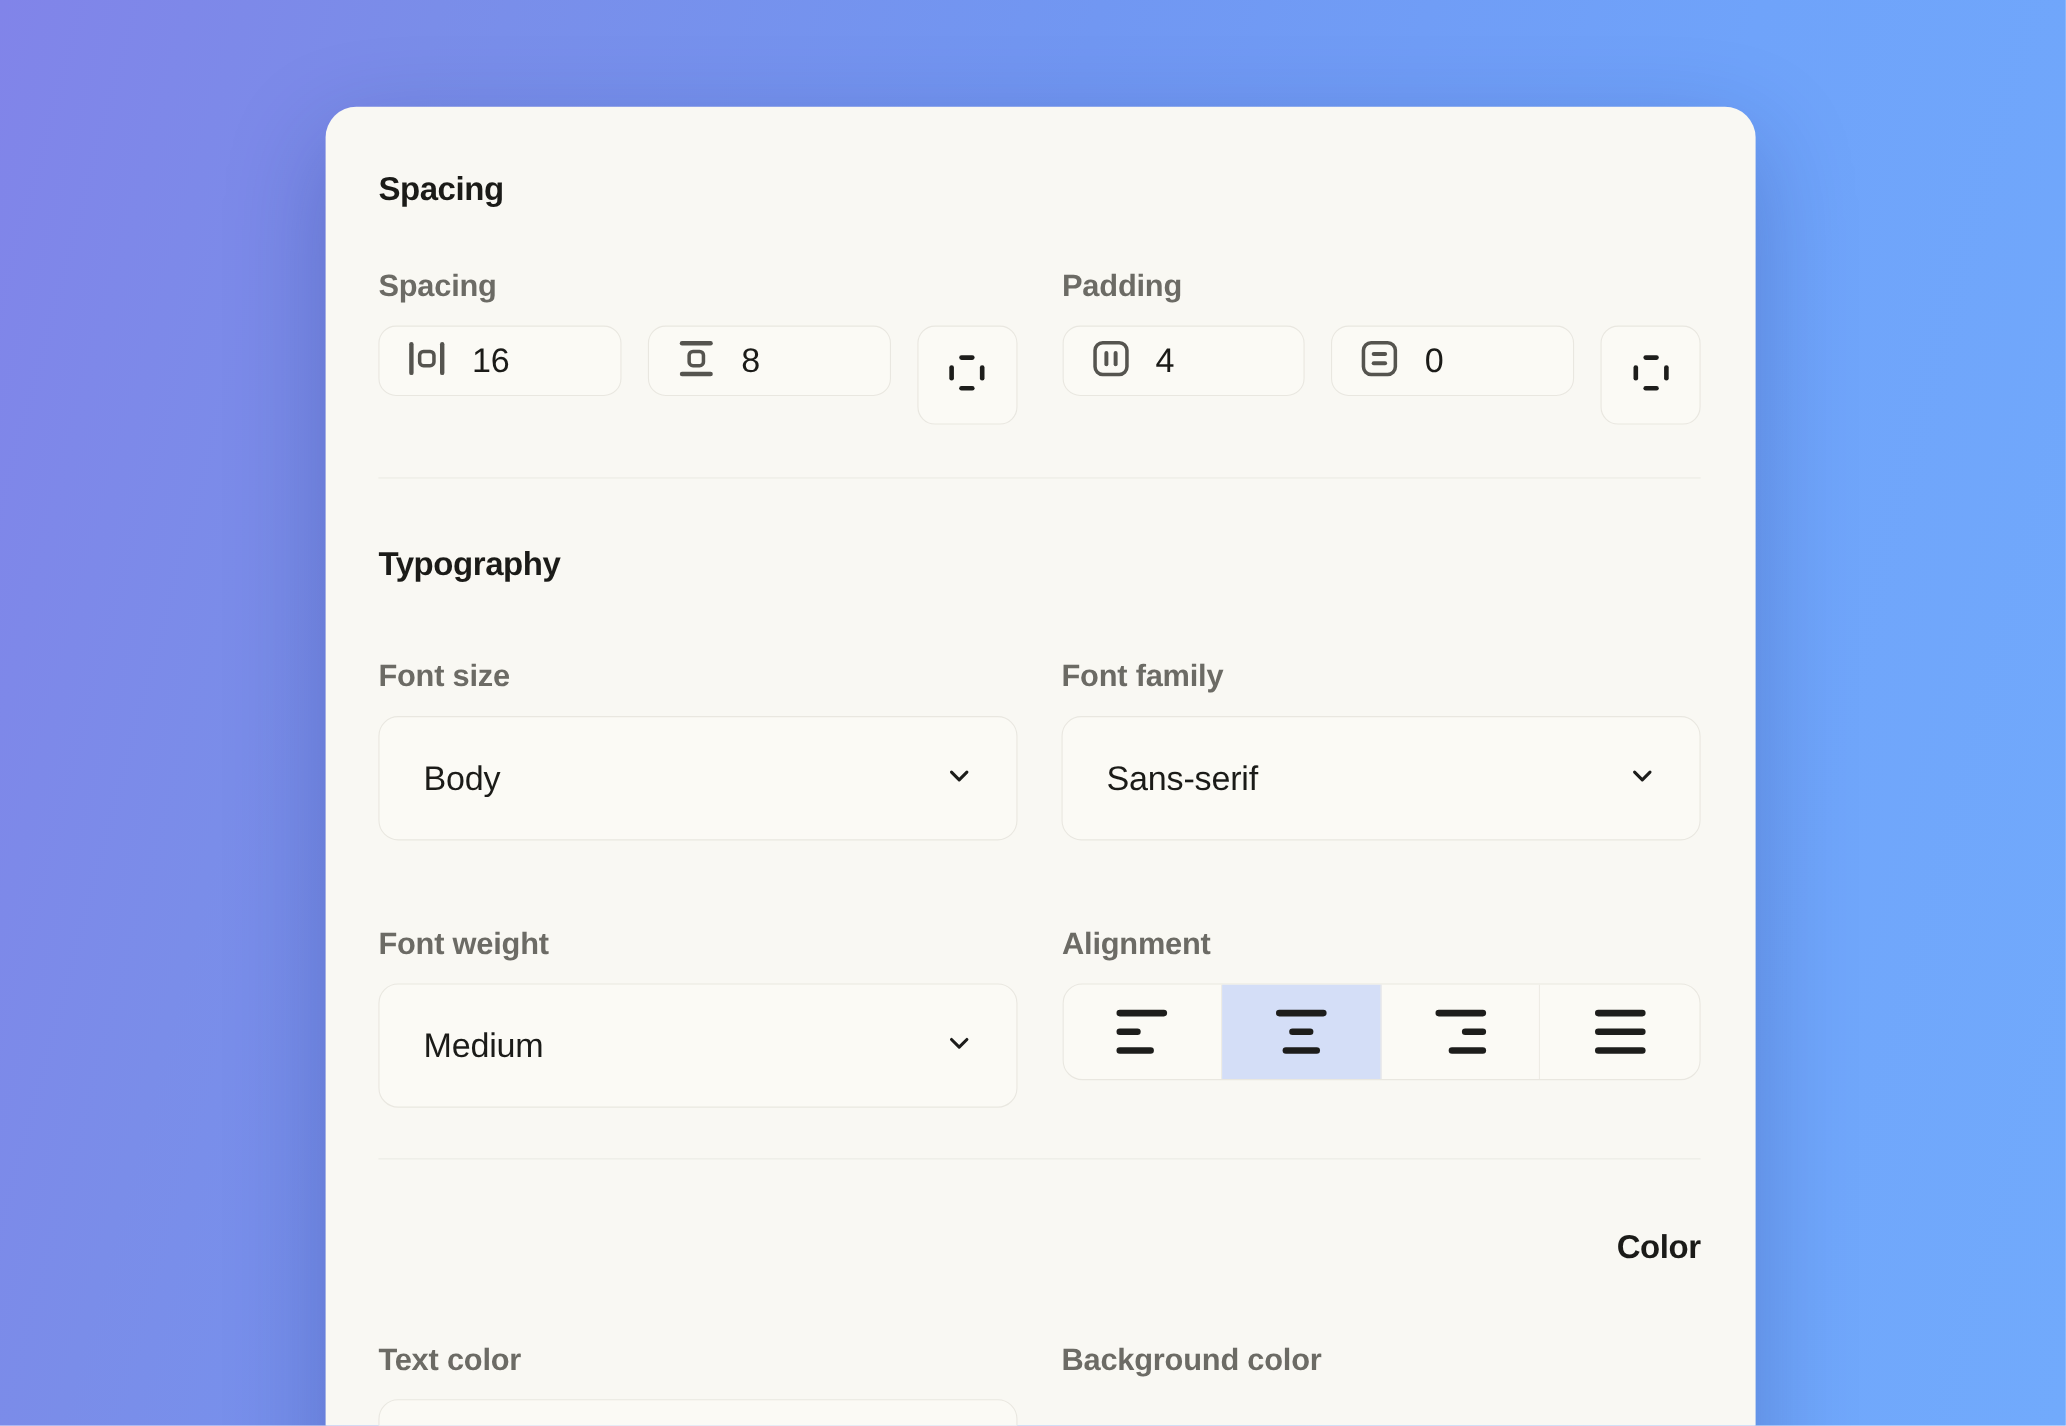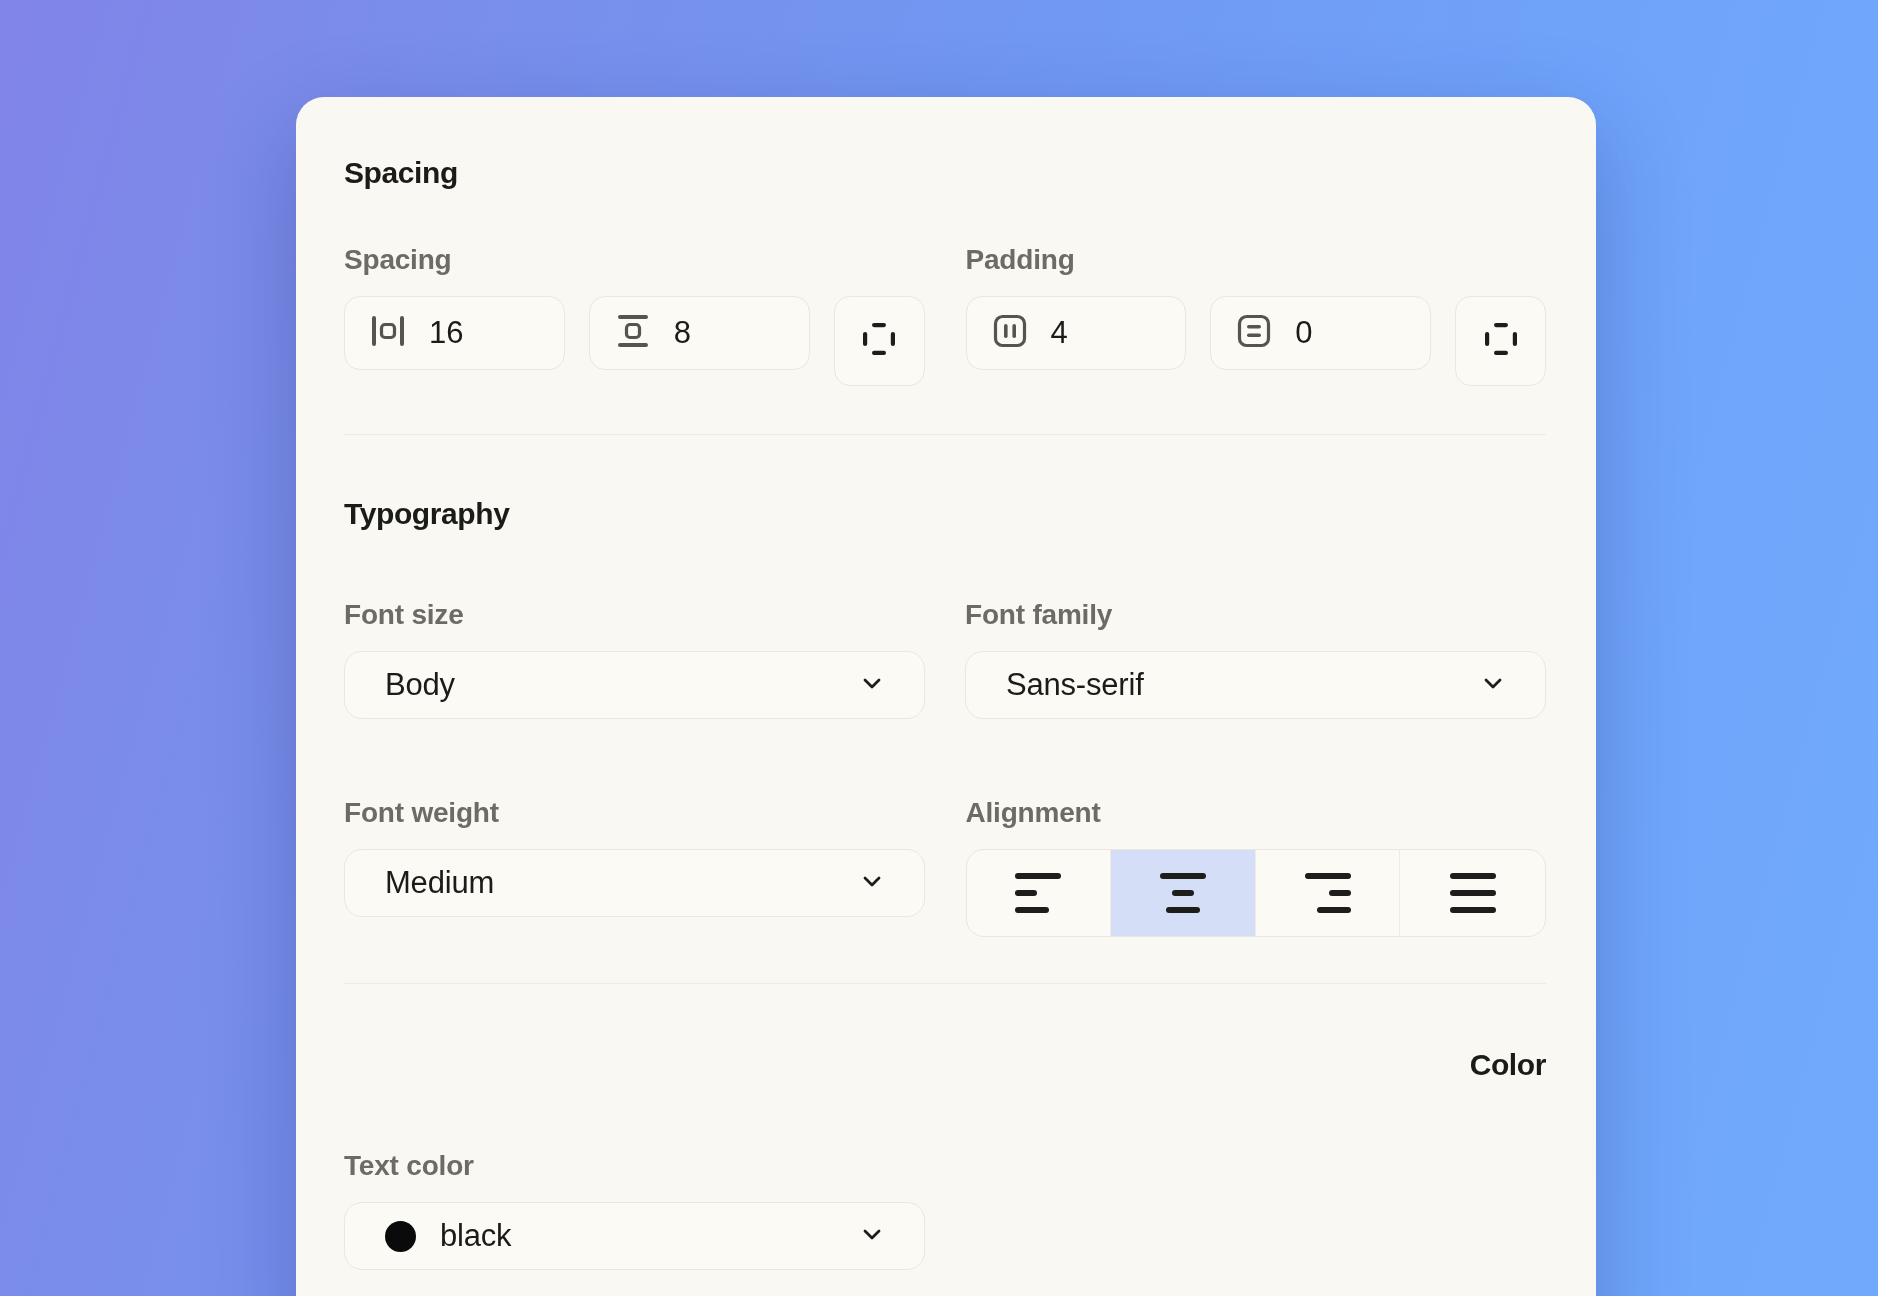--- a/index.html
+++ b/index.html
@@ -38,21 +38,21 @@
   .divider {
     height: 1px;
     background: #ecebe4;
     border: none;
     width: 100%;
   }
   
   .inputs-row { display: flex; gap: 24px; margin-top: 20px; }
   .num-input {
     flex: 1;
-    height: 74px;
+    height: 64px;
     background: #fbfaf5;
     border: 1.5px solid #e9e7e0;
     border-radius: 16px;
     display: flex;
     align-items: center;
     padding-left: 24px;
     gap: 22px;
     cursor: text;
   }
   .num-input .value {
@@ -68,21 +68,21 @@
     border-radius: 16px;
     display: flex;
     align-items: center;
     justify-content: center;
     cursor: pointer;
   }
   .glyph { color: #55544f; display: block; }
   .glyph-dark { color: #1d1d1b; display: block; }
   
   .dropdown {
-    height: 68px;
+    height: 113px;
     background: #fbfaf5;
     border: 1.5px solid #e9e7e0;
     border-radius: 18px;
     display: flex;
     align-items: center;
     padding: 0 38px 0 40px;
     cursor: pointer;
   }
   .dropdown .dd-value {
     font-size: 31px;
@@ -306,16 +306,17 @@
         <span class="swatch" style="background-color: rgb(10, 10, 10);"></span>
         <span class="dd-value">black</span>
         <span class="chevron">
           <svg width="28" height="28" viewBox="0 0 28 28" fill="none">
             <path d="M7 11 L14 18 L21 11" stroke="currentColor" stroke-width="2.8" stroke-linecap="round" stroke-linejoin="round"></path>
           </svg>
         </span>
       </div>
     </div>
     <div>
+      <div class="field-label">Background color</div>
     </div>
   </div>
 
 </div>
 
 </body></html>

